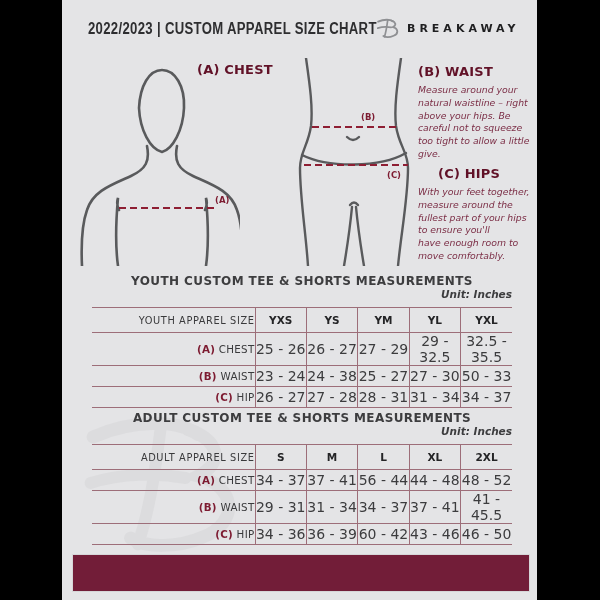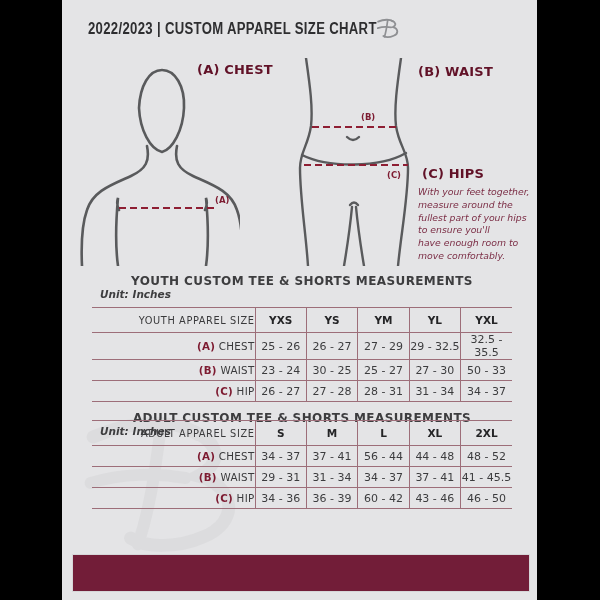--- a/index.html
+++ b/index.html
@@ -32,34 +32,34 @@
   .guide-head{position:absolute;font-weight:bold;font-size:13px;color:var(--maroon-dark);letter-spacing:.2px;}
   .guide-body{position:absolute;font-style:italic;font-size:9.3px;line-height:1.38;
     color:var(--maroon-body);white-space:pre-line;}
   .dash-line{position:absolute;height:2px;
     background:repeating-linear-gradient(90deg,var(--maroon-line) 0 7px,transparent 7px 11px);}
   .fig-label{position:absolute;font-weight:bold;font-size:8.5px;color:var(--maroon-label);}
 
   
   .sec-title{position:absolute;left:30px;width:420px;text-align:center;
     font-weight:bold;font-size:12px;color:#3d3d3f;letter-spacing:.4px;}
-  .sec-unit{position:absolute;left:38px;width:420px;text-align:left;
+  .sec-unit{position:absolute;left:30px;width:420px;text-align:right;
     font-style:italic;font-weight:bold;font-size:10.5px;color:#3d3d3f;}
 
   
   .size-table{position:absolute;left:30px;width:420px;border-collapse:collapse;table-layout:fixed;}
   .size-table th,.size-table td{border-bottom:1.5px solid var(--tbl-border);
     text-align:center;vertical-align:middle;background:transparent;}
   .size-table thead th{border-top:1.5px solid var(--tbl-border);height:25px;}
   .size-table td{height:21px;}
   .size-table th:not(:first-child),.size-table td:not(:first-child){border-left:1.2px solid var(--tbl-border);}
   .size-table .col-label{width:163px;text-align:right;padding-left:13px;}
   .size-table thead .col-label{font-weight:normal;font-size:9.8px;letter-spacing:.6px;color:#3a3a3c;}
   .size-table thead th{font-weight:bold;font-size:10.5px;color:#242426;}
-  .size-table td{font-size:11px;color:#3c3c3e;}
+  .size-table td{font-size:14px;color:#3c3c3e;}
   .size-table td.col-label{font-size:10.3px;color:#3a3a3c;letter-spacing:.3px;}
   .size-table td.col-label .pfx{font-weight:bold;color:var(--maroon-label);}
 
   
   .footer-bar{position:absolute;left:10px;top:554px;width:458px;height:38px;
     background:var(--maroon-footer);border:1.5px solid #d6d6d8;}
   .watermark{position:absolute;left:16px;top:398px;opacity:.55;}
 </style>
 </head>
 <body>
@@ -81,20 +81,21 @@
 
     <svg class="watermark" width="170" height="168" viewBox="0 0 34 30" style="color:var(--watermark)">
       <use href="#blogo" stroke="currentColor"></use>
     </svg>
 
     <div class="hdr-title">2022/2023  |  CUSTOM APPAREL SIZE CHART</div>
     <div class="brand-group">
       <svg width="24" height="22" viewBox="0 0 34 30" style="color:#8f9093">
         <use href="#blogo" stroke="currentColor"></use>
       </svg>
+      <span class="brand-name">BREAKAWAY</span>
     </div>
 
     <svg class="fig" style="left:14px;top:58px" width="164" height="208" viewBox="0 0 164 208">
       <g fill="none" stroke="var(--figure)" stroke-width="2.6" stroke-linecap="round">
         <path d="M86 12 C 99 12 109 28 108 50 C 107 72 97 91 86 94 C 74 91 64 72 63 50 C 64 28 73 12 86 12"></path>
         <path d="M71 88 C 74 103 70 111 55 118 C 35 127 17 133 11 152 C 6 166 5 186 6 208"></path>
         <path d="M101 88 C 98 103 102 111 117 118 C 137 127 155 133 161 152 C 166 166 167 186 166 208"></path>
         <path d="M43 152 Q 40 146 42 140 C 40 162 39 186 42 208"></path>
         <path d="M129 152 Q 132 146 130 140 C 132 162 133 186 130 208"></path>
       </g>
@@ -114,22 +115,23 @@
       </g>
     </svg>
     <div class="fig-label" style="left:299px;top:112px">(B)</div>
     <div class="dash-line" style="left:250px;top:126px;width:87px"></div>
     <div class="dash-line" style="left:242px;top:164px;width:104px"></div>
     <div class="fig-label" style="left:325px;top:170px">(C)</div>
 
     <div class="guide-head" style="left:135px;top:62px">(A) CHEST</div>
 
     <div class="guide-head" style="left:356px;top:64px">(B) WAIST</div>
-
-    <div class="guide-head" style="left:360px;top:166px">(C) HIPS</div>
+    <div class="guide-body" style="left:356px;top:84px;width:112px">Measure around your natural waistline – right above your hips. Be careful not to squeeze too tight to allow a little give.</div>
+
+    <div class="guide-head" style="left:376px;top:166px">(C) HIPS</div>
     <div class="guide-body" style="left:356px;top:186px;width:116px">With your feet together, measure around the fullest part of your hips to ensure you'll
 have enough room to move comfortably.</div>
 
     <div class="sec-title" style="top:274px">YOUTH CUSTOM TEE &amp; SHORTS MEASUREMENTS</div>
     <div class="sec-unit" style="top:288px">Unit: Inches</div>
     <table class="size-table" style="top:307px">
         <thead>
           <tr>
             <th class="col-label">YOUTH APPAREL SIZE</th>
             <th>YXS</th>
@@ -144,39 +146,39 @@
             <td class="col-label"><span class="pfx">(A)</span> CHEST</td>
             <td>25 - 26</td>
             <td>26 - 27</td>
             <td>27 - 29</td>
             <td>29 - 32.5</td>
             <td>32.5 - 35.5</td>
           </tr>
           <tr>
             <td class="col-label"><span class="pfx">(B)</span> WAIST</td>
             <td>23 - 24</td>
-            <td>30 - 25</td>
+            <td>24 - 38</td>
             <td>25 - 27</td>
             <td>27 - 30</td>
             <td>50 - 33</td>
           </tr>
           <tr>
             <td class="col-label"><span class="pfx">(C)</span> HIP</td>
             <td>26 - 27</td>
             <td>27 - 28</td>
             <td>28 - 31</td>
             <td>31 - 34</td>
             <td>34 - 37</td>
           </tr>
         </tbody>
       </table>
 
     <div class="sec-title" style="top:411px">ADULT CUSTOM TEE &amp; SHORTS MEASUREMENTS</div>
     <div class="sec-unit" style="top:425px">Unit: Inches</div>
-    <table class="size-table" style="top:420px">
+    <table class="size-table" style="top:444px">
         <thead>
           <tr>
             <th class="col-label">ADULT APPAREL SIZE</th>
             <th>S</th>
             <th>M</th>
             <th>L</th>
             <th>XL</th>
             <th>2XL</th>
           </tr>
         </thead>

